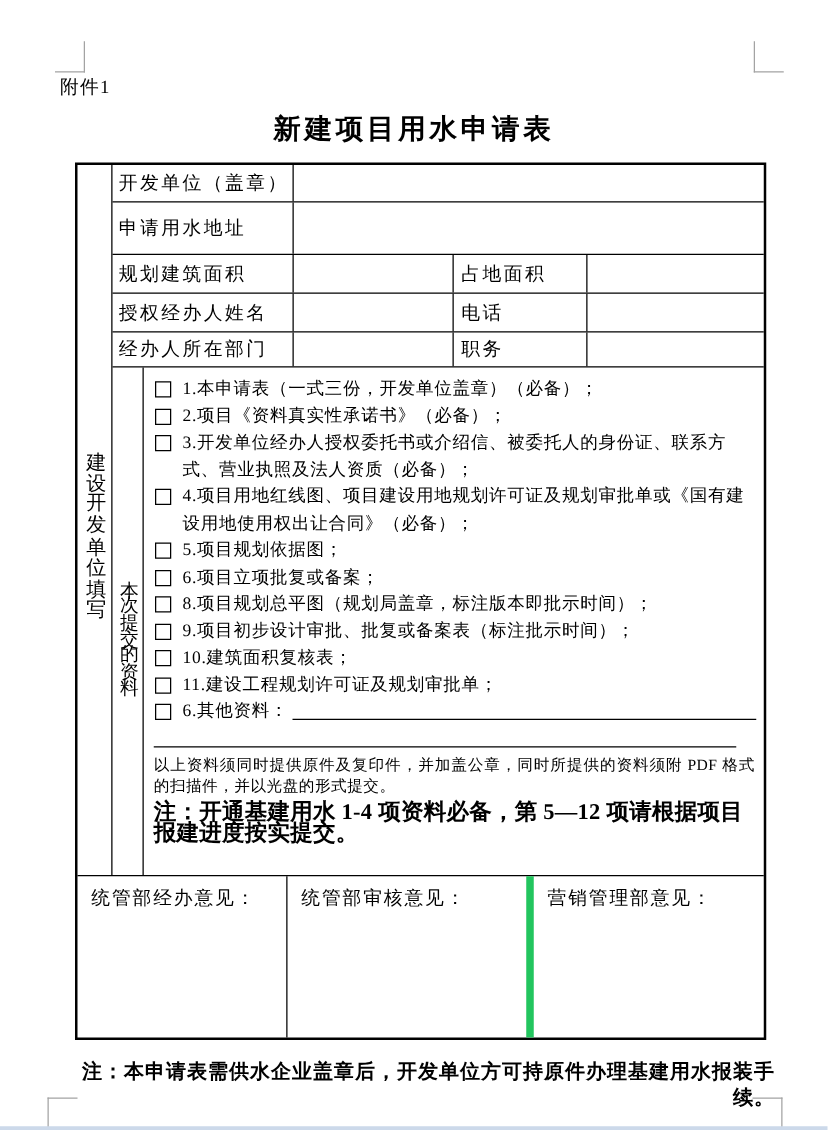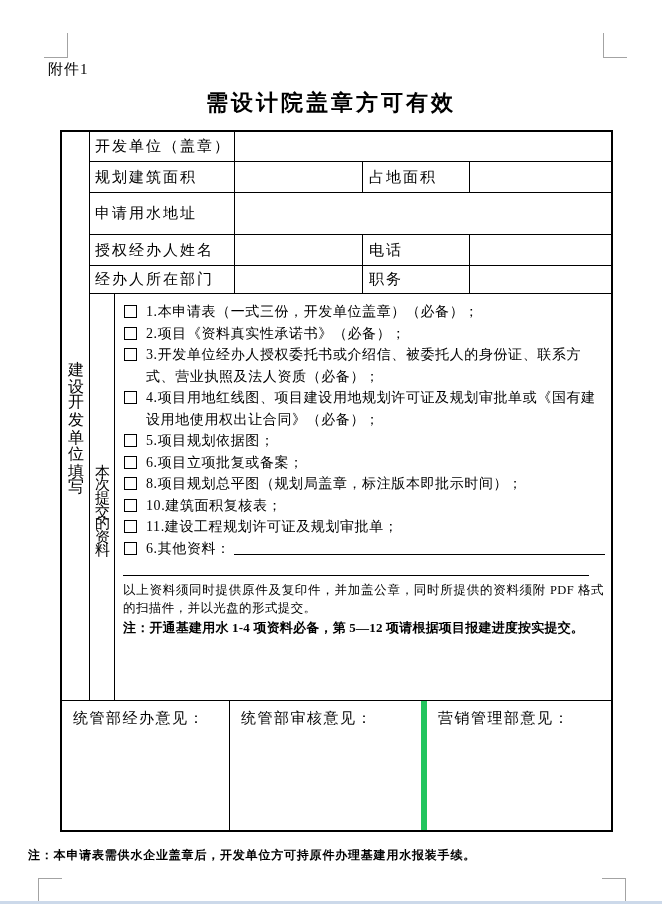--- a/index.html
+++ b/index.html
@@ -48,70 +48,70 @@
 
   .materials { flex:1; display:flex; }
   .mat-content { flex:1; padding:7px 6px 0 8px; display:flex; flex-direction:column; }
   .mi { display:flex; align-items:flex-start; font-size:14px; line-height:21.5px; letter-spacing:0.6px; }
   .cb { flex:none; width:13px; height:13px; border:1px solid #000; margin:4px 9px 0 1px; background:#fff; }
   .mi-t { flex:1; }
   .mi-t.nowrap { flex:none; white-space:nowrap; }
   .fill { flex:1; border-bottom:1px solid #000; height:17px; margin-left:3px; }
   .second-line { border-bottom:1px solid #000; height:15px; margin:2px 16px 6px 0; }
   .note1 { font-size:12.5px; line-height:17.5px; letter-spacing:0.4px; text-align:justify; padding-right:1px; }
-  .note2 { font-size:13px; line-height:17px; font-weight:bold; margin-top:2px; letter-spacing:0.2px; }
+  .note2 { font-size:18px; line-height:17px; font-weight:bold; margin-top:2px; letter-spacing:0.2px; }
 
   .opinions { flex:1; border-top:1px solid #000; display:flex; }
   .op { padding:8px 4px 0 11px; font-size:15px; letter-spacing:1.5px; }
   .op1 { width:168px; border-right:1px solid #000; }
   .op2 { width:197px; border-right:6px solid #22c55e;font-family:Liberation Mono, monospace; }
   .op3 { flex:1; }
 
-  .footer-note { position:absolute; left:28px; top:847px; width:575px;
-                 font-size:12px; font-weight:bold; letter-spacing:0.8px; }
+  .footer-note { position:absolute; left:45px; top:847px; width:575px;
+                 font-size:16px; font-weight:bold; letter-spacing:0.8px;text-align:right; }
 
   .bottom-edge { position:absolute; left:0; bottom:0; width:100%; height:3px; background:#ccd9ea; }
 </style>
 </head>
 <body>
 
 <div class="sheet">
 
   <div class="crop tl"></div>
   <div class="crop tr"></div>
   <div class="crop bl"></div>
   <div class="crop br"></div>
 
   <div class="attachment">附件1</div>
-  <div class="title">需设计院盖章方可有效</div>
+  <div class="title">新建项目用水申请表</div>
 
   <div class="tbl">
     <div class="tbl-body">
 
       <div class="vcol outer">
         <span class="vcol-text">建设开发单位填写</span>
       </div>
 
       <div class="main">
 
         <div class="fr h30">
           <div class="fl">开发单位（盖章）</div>
           <div class="fv"></div>
         </div>
 
+
+        <div class="fr h42">
+          <div class="fl">申请用水地址</div>
+          <div class="fv"></div>
+        </div>
 
         <div class="fr h31">
           <div class="fl">规划建筑面积</div>
           <div class="fv1"></div>
           <div class="fl2">占地面积</div>
-          <div class="fv"></div>
-        </div>
-
-        <div class="fr h42">
-          <div class="fl">申请用水地址</div>
           <div class="fv"></div>
         </div>
 
         <div class="fr h31">
           <div class="fl">授权经办人姓名</div>
           <div class="fv1"></div>
           <div class="fl2">电话</div>
           <div class="fv"></div>
         </div>
 
@@ -151,20 +151,24 @@
             <div class="mi">
               <span class="cb"></span>
               <span class="mi-t">6.项目立项批复或备案；</span>
             </div>
             <div class="mi">
               <span class="cb"></span>
               <span class="mi-t">8.项目规划总平图（规划局盖章，标注版本即批示时间）；</span>
             </div>
             <div class="mi">
               <span class="cb"></span>
+              <span class="mi-t">9.项目初步设计审批、批复或备案表（标注批示时间）；</span>
+            </div>
+            <div class="mi">
+              <span class="cb"></span>
               <span class="mi-t">10.建筑面积复核表；</span>
             </div>
             <div class="mi">
               <span class="cb"></span>
               <span class="mi-t">11.建设工程规划许可证及规划审批单；</span>
             </div>
             <div class="mi">
               <span class="cb"></span>
               <span class="mi-t nowrap">6.其他资料：</span>
               <span class="fill"></span>

